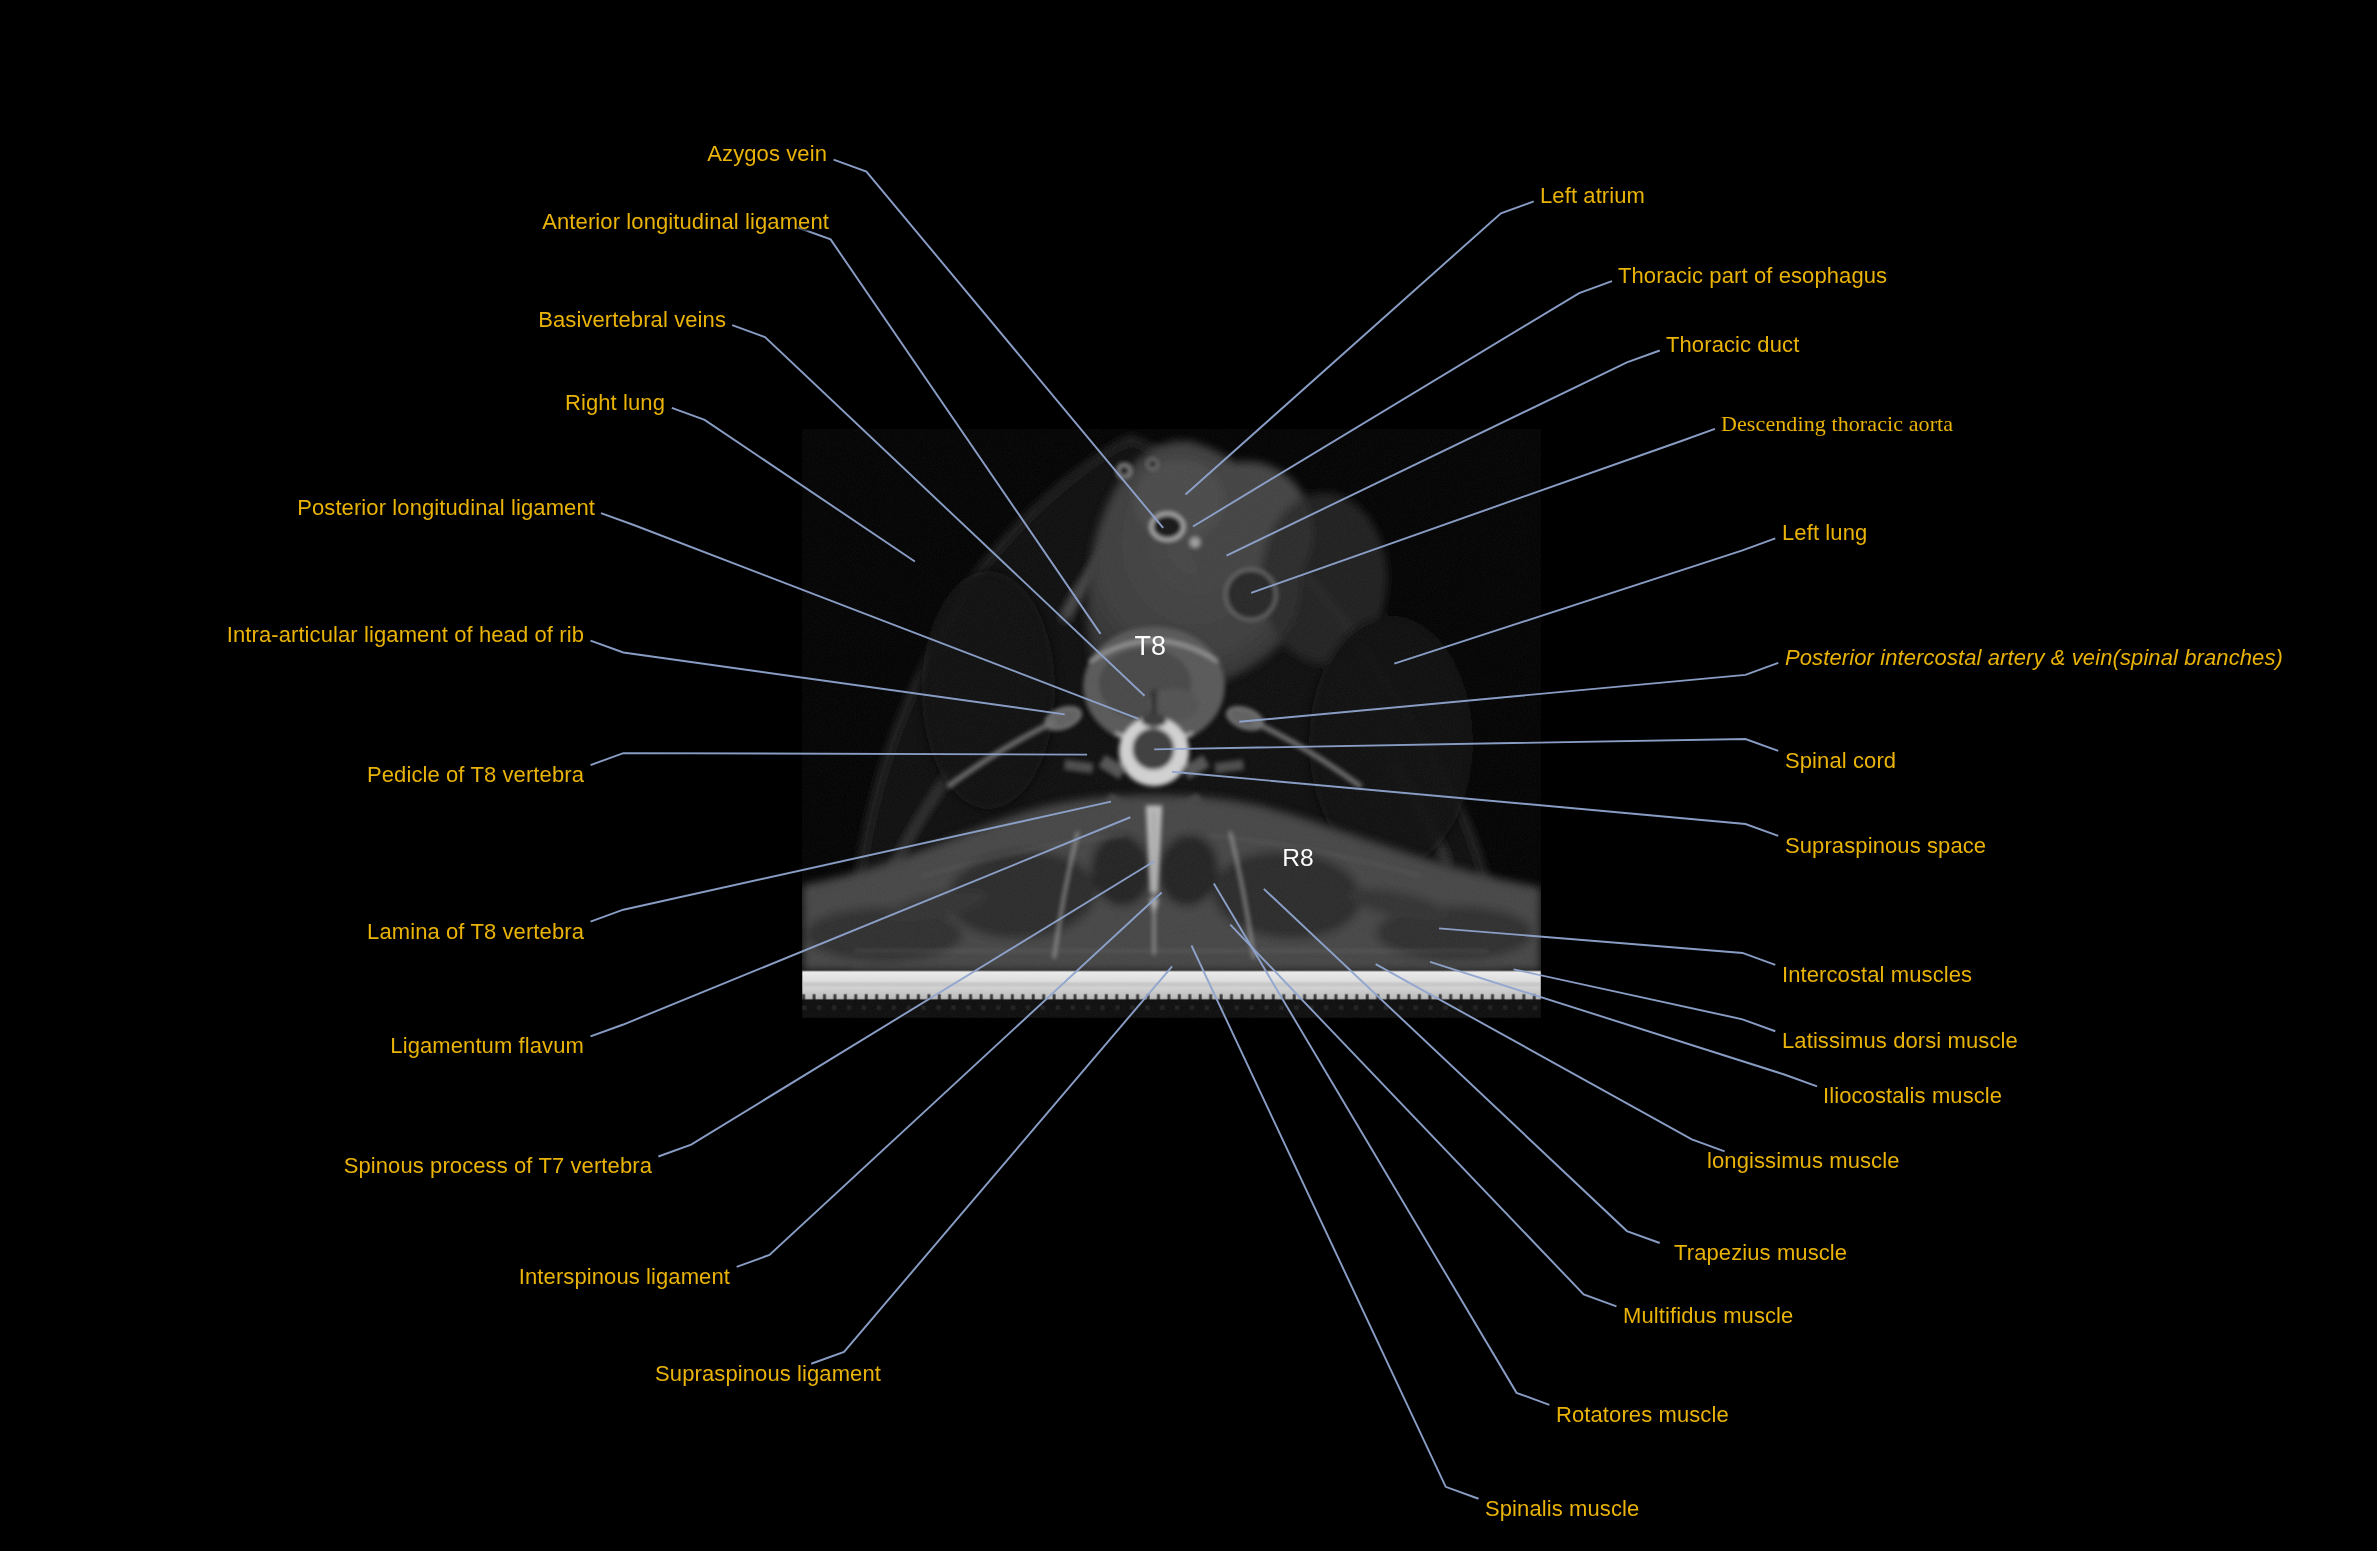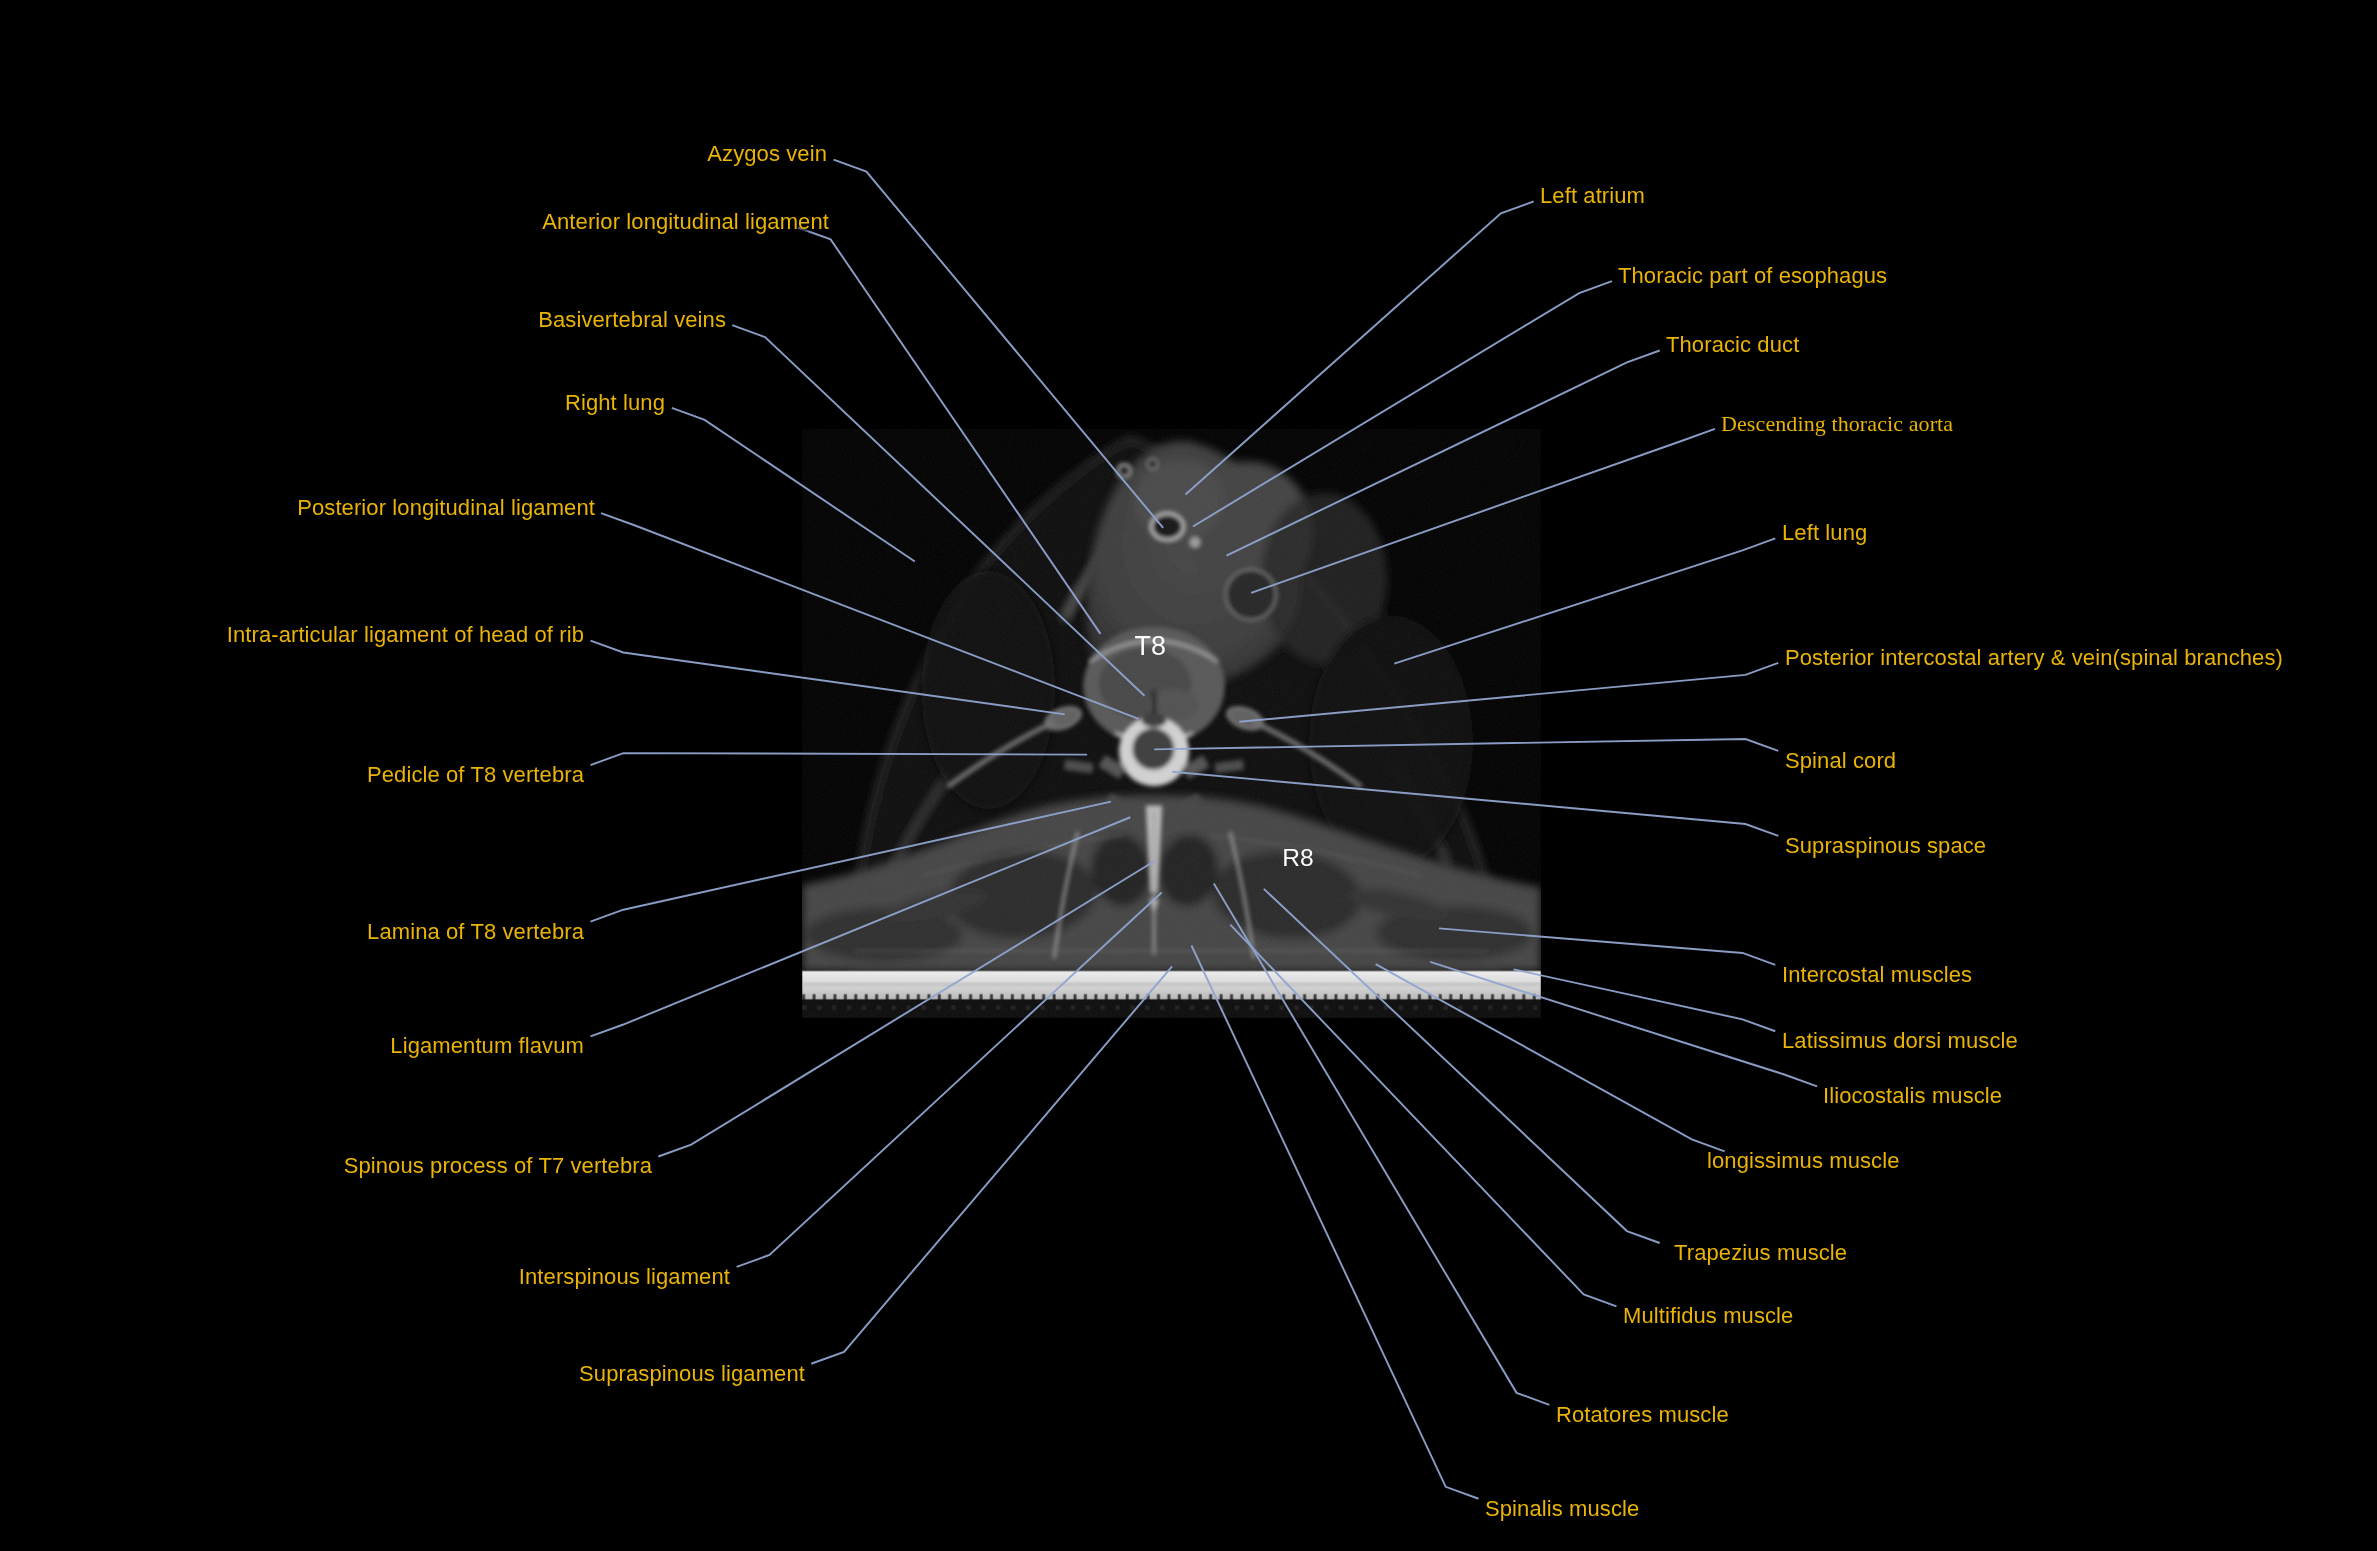--- a/index.html
+++ b/index.html
@@ -182,27 +182,27 @@
       <div class="anat-label side-left" style="top: 207px; right: 1548px;">Anterior longitudinal ligament</div>
       <div class="anat-label side-left" style="top: 305px; right: 1651px;">Basivertebral veins</div>
       <div class="anat-label side-left" style="top: 388px; right: 1712px;">Right lung</div>
       <div class="anat-label side-left" style="top: 493px; right: 1782px;">Posterior longitudinal ligament</div>
       <div class="anat-label side-left" style="top: 620px; right: 1793px;">Intra-articular ligament of head of rib</div>
       <div class="anat-label side-left" style="top: 760px; right: 1793px;">Pedicle of T8 vertebra</div>
       <div class="anat-label side-left" style="top: 917px; right: 1793px;">Lamina of T8 vertebra</div>
       <div class="anat-label side-left" style="top: 1031px; right: 1793px;">Ligamentum flavum</div>
       <div class="anat-label side-left" style="top: 1151px; right: 1725px;">Spinous process of T7 vertebra</div>
       <div class="anat-label side-left" style="top: 1262px; right: 1647px;">Interspinous ligament</div>
-      <div class="anat-label side-left" style="top: 1359px; right: 1572px; text-align: right;">Supraspinous ligament</div>
+      <div class="anat-label side-left" style="top: 1359px; right: 1496px; text-align: right;">Supraspinous ligament</div>
       <div class="anat-label side-right" style="top: 181px; left: 1540px;">Left atrium</div>
       <div class="anat-label side-right" style="top: 261px; left: 1618px; text-align: right;">Thoracic part of esophagus</div>
       <div class="anat-label side-right" style="top: 330px; left: 1666px;">Thoracic duct</div>
       <div class="anat-label side-right" style="top: 409px; left: 1721px; font-family: Liberation Serif, serif;">Descending thoracic aorta</div>
       <div class="anat-label side-right" style="top: 518px; left: 1782px;">Left lung</div>
-      <div class="anat-label side-right" style="top: 643px; left: 1785px;">Posterior intercostal artery &amp; vein(spinal branches)</div>
+      <div class="anat-label side-right" style="top: 643px; left: 1785px; font-style: italic;">Posterior intercostal artery &amp; vein(spinal branches)</div>
       <div class="anat-label side-right" style="top: 746px; left: 1785px;">Spinal cord</div>
       <div class="anat-label side-right" style="top: 831px; left: 1785px;">Supraspinous space</div>
       <div class="anat-label side-right" style="top: 960px; left: 1782px;">Intercostal muscles</div>
       <div class="anat-label side-right" style="top: 1026px; left: 1782px;">Latissimus dorsi muscle</div>
       <div class="anat-label side-right" style="top: 1081px; left: 1823px;">Iliocostalis muscle</div>
       <div class="anat-label side-right" style="top: 1146px; left: 1707px;">longissimus muscle</div>
       <div class="anat-label side-right" style="top: 1238px; left: 1666px; margin-left: 8px;">Trapezius muscle</div>
       <div class="anat-label side-right" style="top: 1301px; left: 1623px;">Multifidus muscle</div>
       <div class="anat-label side-right" style="top: 1400px; left: 1556px;">Rotatores muscle</div>
       <div class="anat-label side-right" style="top: 1494px; left: 1485px;">Spinalis muscle</div>

